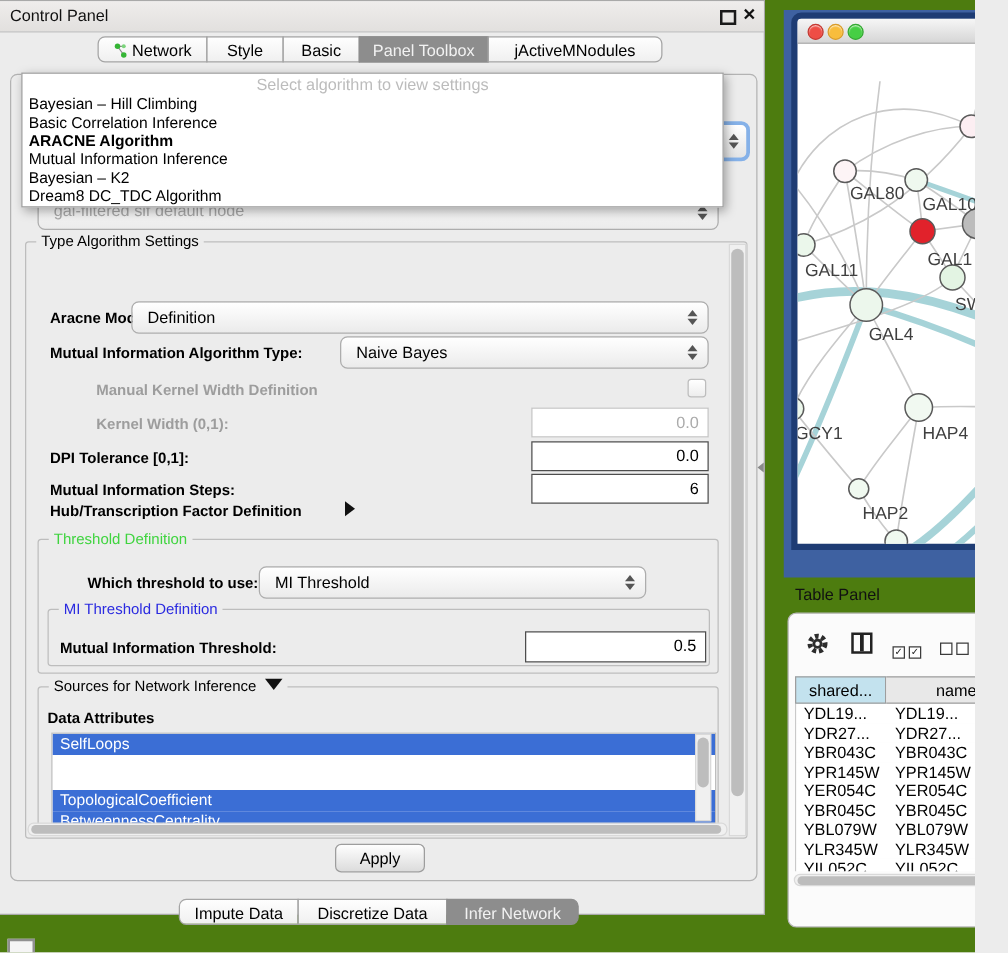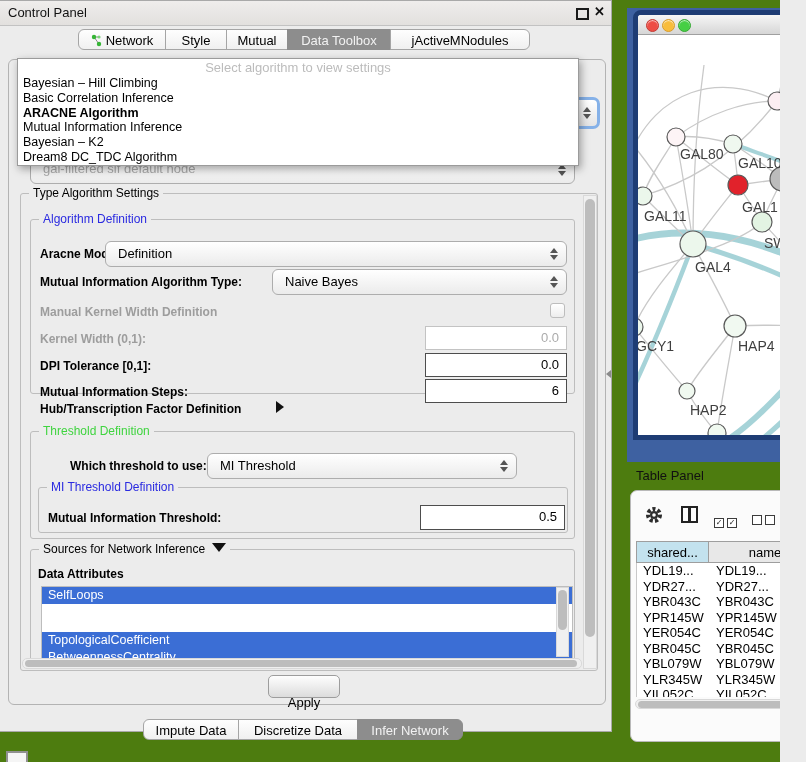--- a/index.html
+++ b/index.html
@@ -33,34 +33,34 @@
   .combo.disabled .txt{color:#a9a9a9;}
   .arrows{position:absolute; right:9px; top:50%; margin-top:-6px; width:8px; height:12px;}
   .arrows:before{content:""; position:absolute; left:1px; top:0; border-left:4px solid transparent; border-right:4px solid transparent; border-bottom:5px solid #555;}
   .arrows:after{content:""; position:absolute; left:1px; bottom:0; border-left:4px solid transparent; border-right:4px solid transparent; border-top:5px solid #555;}
   
   .groupbox{border:1px solid #bdbdbd; border-radius:3px; box-sizing:border-box;}
   .legend{position:absolute; top:-8px; left:8px; background:#ececec; padding:0 4px; font-size:12px; white-space:nowrap;}
   .legend.blue{color:#2a2ae0;}
   .legend.green{color:#3fd43f;}
   .lbl{font-size:12px; font-weight:bold; color:#000; white-space:nowrap;}
-  .lbl.dis{color:#9d9d9d;}
+  .lbl.dis{color:#9d9d9d;margin-left:37px;}
   .inputbox{box-sizing:border-box; background:#fff; border:1.5px solid #4d4d4d; font-size:13px; color:#000; text-align:right; padding:3px 7px 0 6px;}
   .inputbox.disabled{border:1px solid #c3c3c3; color:#ababab;}
   .chk{box-sizing:border-box; width:15px; height:15px; border:1px solid #bdbdbd; border-radius:3px; background:linear-gradient(#ffffff,#ededed);}
   .tri-right{width:0; height:0; border-top:6px solid transparent; border-bottom:6px solid transparent; border-left:8px solid #111;}
   .tri-down{width:0; height:0; border-left:7px solid transparent; border-right:7px solid transparent; border-top:9px solid #111; display:inline-block;}
   
   .attr-list{background:#fff; border:1px solid #bdbdbd; overflow:hidden;}
   .attr-item{height:17px; line-height:17px; font-size:12.5px; color:#fff; padding-left:6px;}
   
   .sb-track{background:#f0f0f0; border:1px solid #d9d9d9; box-sizing:border-box;}
   .sb-thumb{background:#bdbdbd; border-radius:6px;}
   
-  .btn{box-sizing:border-box; border:1px solid #9d9d9d; border-radius:5px; background:linear-gradient(#fefefe,#dcdcdc); font-size:13px; text-align:center; padding-top:19px;}
+  .btn{box-sizing:border-box; border:1px solid #9d9d9d; border-radius:5px; background:linear-gradient(#fefefe,#dcdcdc); font-size:13px; text-align:center; padding-top:3px;}
   
   .desktop{left:627px; top:8px; width:179px; height:454px; background:#3e61a1;}
   .net-window{left:633px; top:10px; width:180px; height:430px; box-sizing:border-box; border:5px solid #1e3c74; border-radius:8px 8px 0 0; background:#fff; overflow:hidden;}
   .net-titlebar{position:absolute; left:0; top:0; width:100%; height:19px; background:linear-gradient(#f6f6f6,#d6d6d6); border-bottom:1px solid #9f9f9f;}
   .light{position:absolute; top:4px; width:11px; height:11px; border-radius:50%; box-shadow:inset 0 1px 1px rgba(255,255,255,.7);}
   .net-canvas{position:absolute; left:0; top:20px;}
   
   .tp-title{font-size:13px; color:#111;}
   .tp-panel{left:630px; top:490px; width:186px; height:250px; border:1px solid #b9b9b9; border-radius:7px; background:#fbfbfb;}
   .gear-ic, .cols-ic{display:block;}
@@ -83,22 +83,22 @@
 
     <div class="abs tabstrip" id="top-tabs" style="left:78px; top:28px;">
         <div class="tab" style="width: 88px;"><svg class="net-ic" width="11" height="13" viewBox="0 0 11 13">
             <line x1="3" y1="3" x2="8" y2="10" stroke="#888" stroke-width="1"></line>
             <line x1="3" y1="3" x2="8" y2="3" stroke="#888" stroke-width="1"></line>
             <circle cx="3" cy="3" r="2.2" fill="#35b535"></circle>
             <circle cx="8" cy="10" r="2.2" fill="#35b535"></circle>
             <circle cx="8" cy="3" r="1.6" fill="#7cd47c"></circle>
           </svg><span>Network</span></div>
         <div class="tab" style="width: 62px;"><span>Style</span></div>
-        <div class="tab" style="width: 62px;"><span>Mutual</span></div>
-        <div class="tab selected" style="width: 104px;"><span>Data Toolbox</span></div>
+        <div class="tab" style="width: 62px;"><span>Basic</span></div>
+        <div class="tab selected" style="width: 104px;"><span>Panel Toolbox</span></div>
         <div class="tab" style="width: 140px;"><span>jActiveMNodules</span></div>
       </div>
 
     <div class="abs cp-content"></div>
 
     <div class="abs combo disabled" style="left:30px; top:155px; width:545px; height:28px;">
       <span class="txt">gal-filtered sif default node</span>
       <span class="arrows"></span>
     </div>
 
@@ -117,23 +117,20 @@
       </div>
 
     <div class="abs groupbox" style="left:20px; top:192px; width:578px; height:478px; background:#ececec;">
       <span class="legend">Type Algorithm Settings</span>
     </div>
 
     <div class="abs sb-track" style="left:583px; top:194px; width:14px; height:474px;">
       <div class="sb-thumb abs" style="left:1px; top:3px; width:10px; height:438px;"></div>
     </div>
 
-    <div class="abs groupbox" style="left:30px; top:218px; width:545px; height:175px;">
-      <span class="legend blue">Algorithm Definition</span>
-    </div>
 
     <span class="abs lbl" style="left:40px; top:246px;">Aracne Mode:</span>
     <div class="abs combo" style="left:105px; top:240px; width:462px; height:26px;">
       <span class="txt">Definition</span>
       <span class="arrows"></span>
     </div>
 
     <span class="abs lbl" style="left:40px; top:274px;">Mutual Information Algorithm Type:</span>
     <div class="abs combo" style="left:272px; top:268px; width:295px; height:26px;">
       <span class="txt">Naive Bayes</span>

